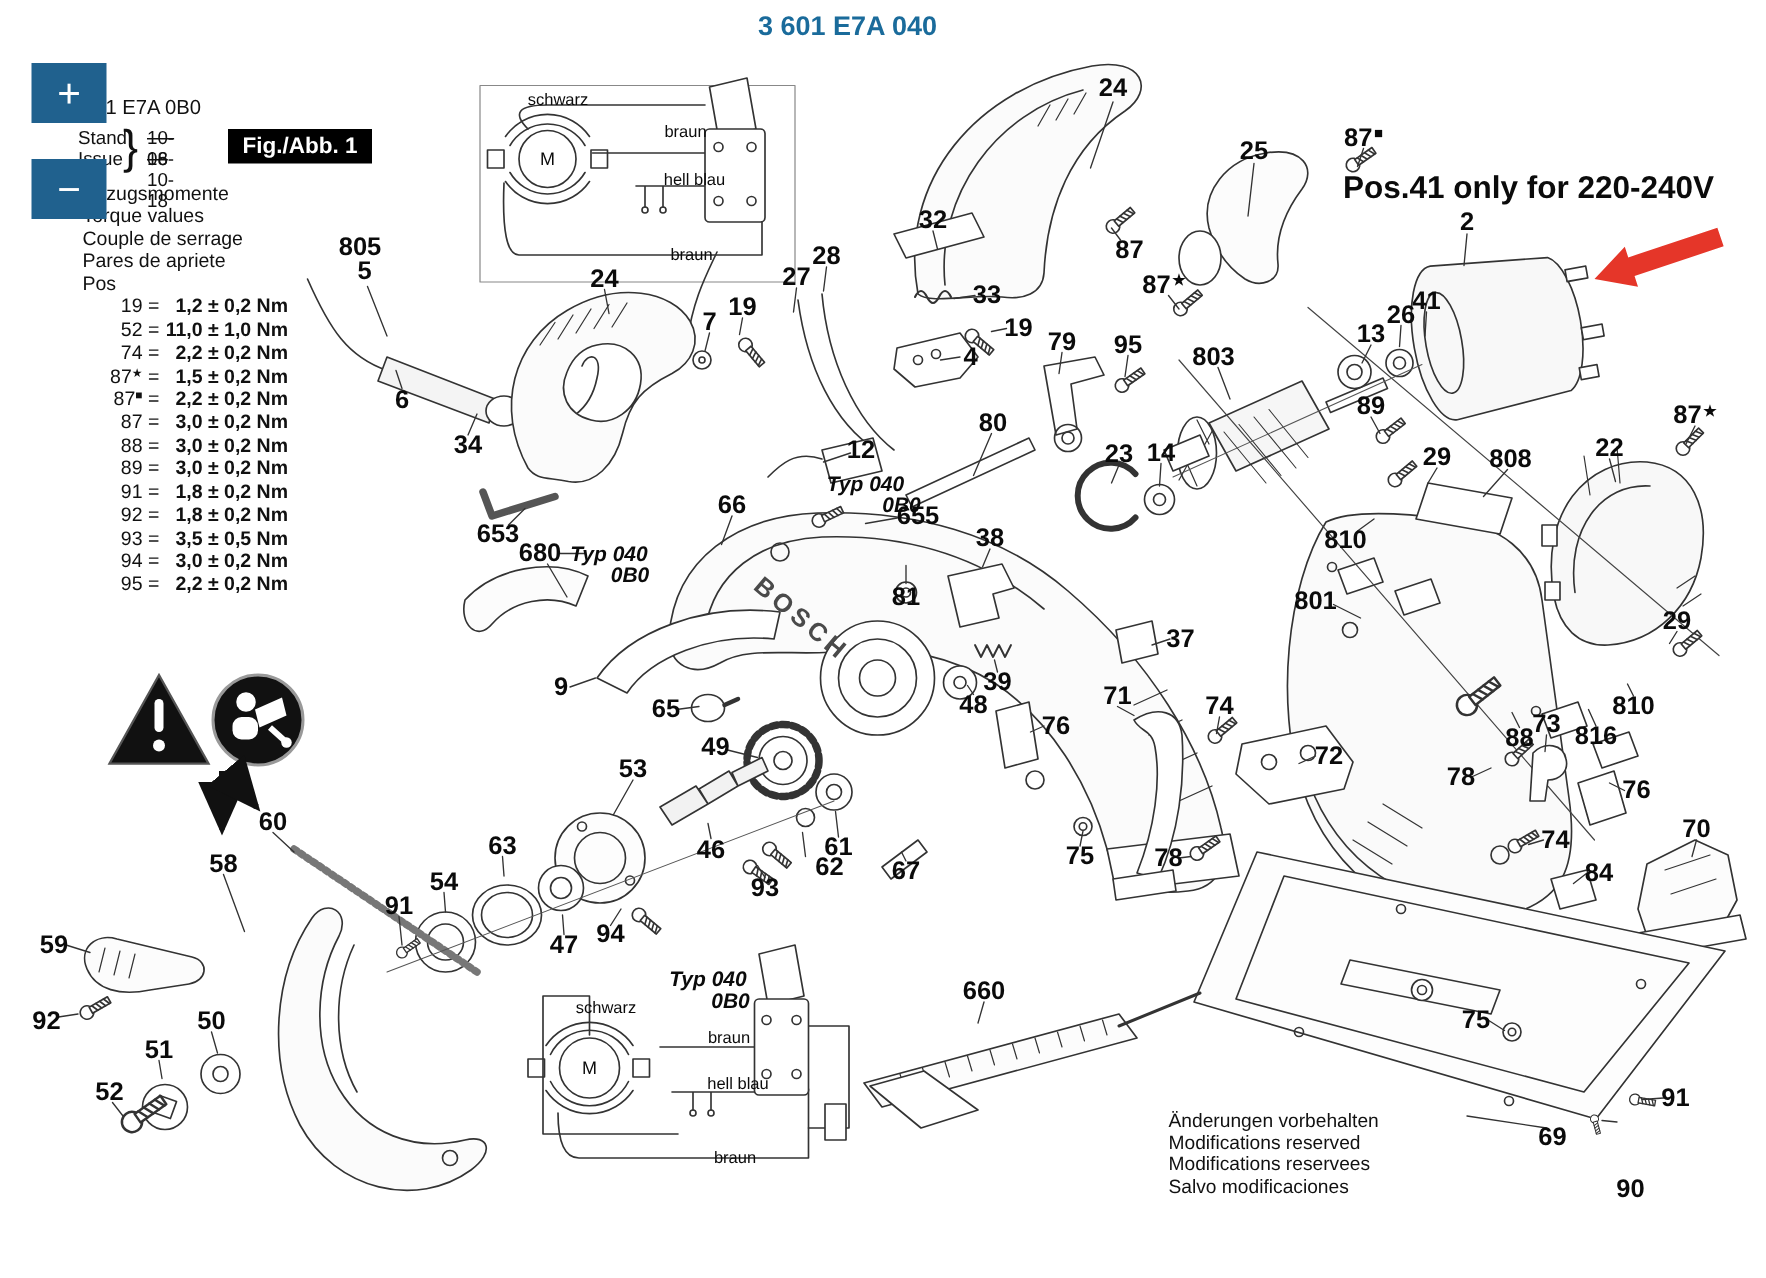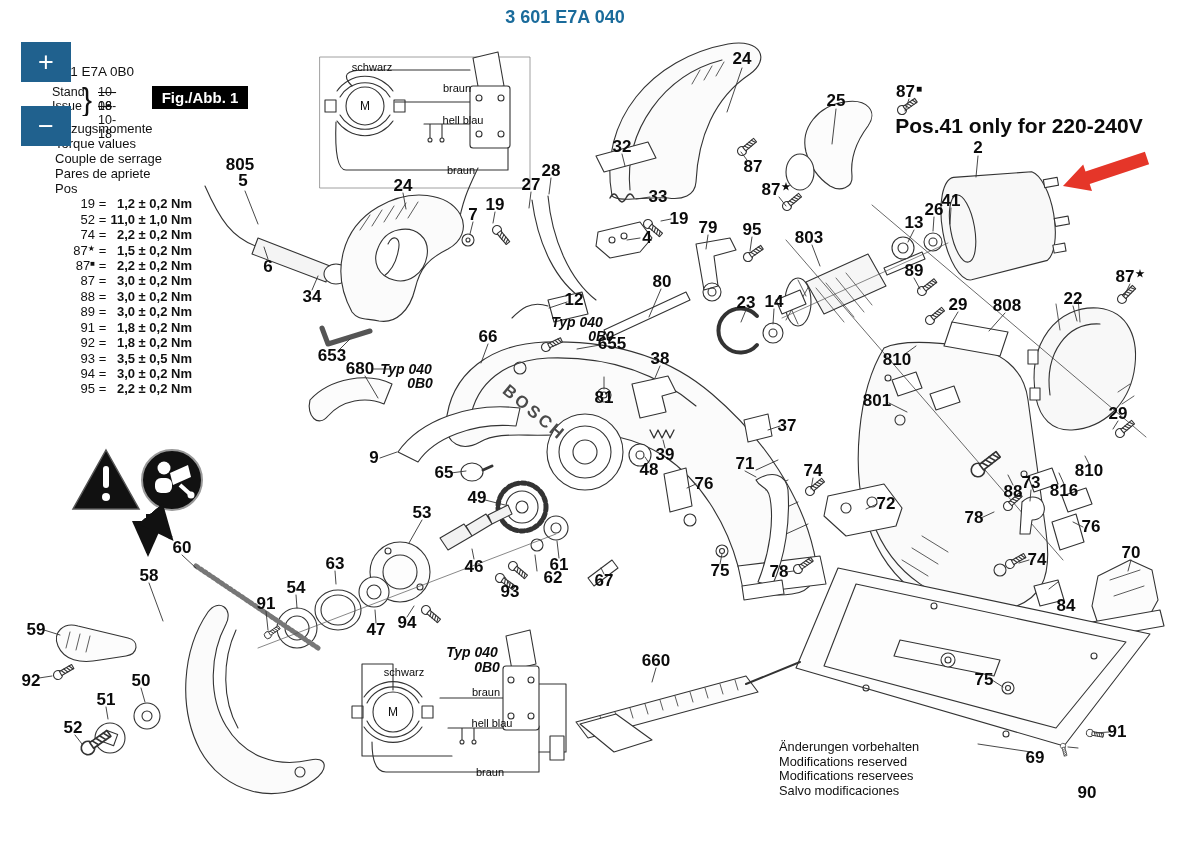--- a/index.html
+++ b/index.html
@@ -175,21 +175,21 @@
     <div class="lbl" style="left: 877px; top: 401px;">801</div>
     <div class="lbl" style="left: 1118px; top: 414px;">29</div>
     <div class="lbl" style="left: 1089px; top: 471px;">810</div>
     <div class="lbl" style="left: 1064px; top: 491px; text-align: center;">816</div>
     <div class="lbl" style="left: 1013px; top: 492px;">88</div>
     <div class="lbl" style="left: 1031px; top: 483px;">73</div>
     <div class="lbl" style="left: 974px; top: 518px;">78</div>
     <div class="lbl" style="left: 1091px; top: 527px;">76</div>
     <div class="lbl" style="left: 1131px; top: 553px;">70</div>
     <div class="lbl" style="left: 1037px; top: 560px;">74</div>
-    <div class="lbl" style="left: 1066px; top: 606px; text-align: right;">84</div>
+    <div class="lbl" style="left: 1066px; top: 582px; text-align: right;">84</div>
     <div class="lbl" style="left: 984px; top: 680px;">75</div>
     <div class="lbl" style="left: 1117px; top: 732px;">91</div>
     <div class="lbl" style="left: 1087px; top: 793px;">90</div>
     <div class="lbl" style="left: 1035px; top: 758px;">69</div>
     <div class="lbl" style="left: 574px; top: 300px;">12</div>
     <div class="lbl" style="left: 577px; top: 322px; font-size: 14px; font-style: italic;">Typ 040</div>
     <div class="lbl" style="left: 601px; top: 336px; font-size: 14px; font-style: italic;">0B0</div>
     <div class="lbl" style="left: 612px; top: 344px;">655</div>
     <div class="lbl" style="left: 488px; top: 337px;">66</div>
     <div class="lbl" style="left: 332px; top: 356px;">653</div>

